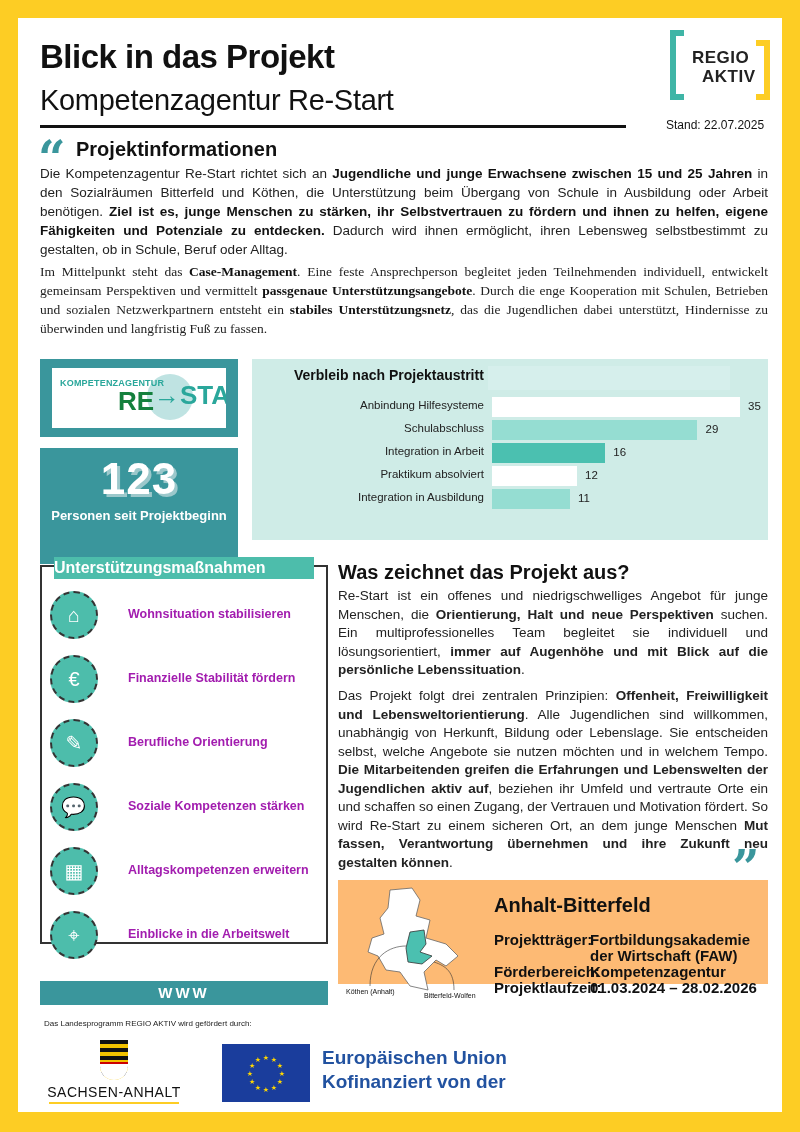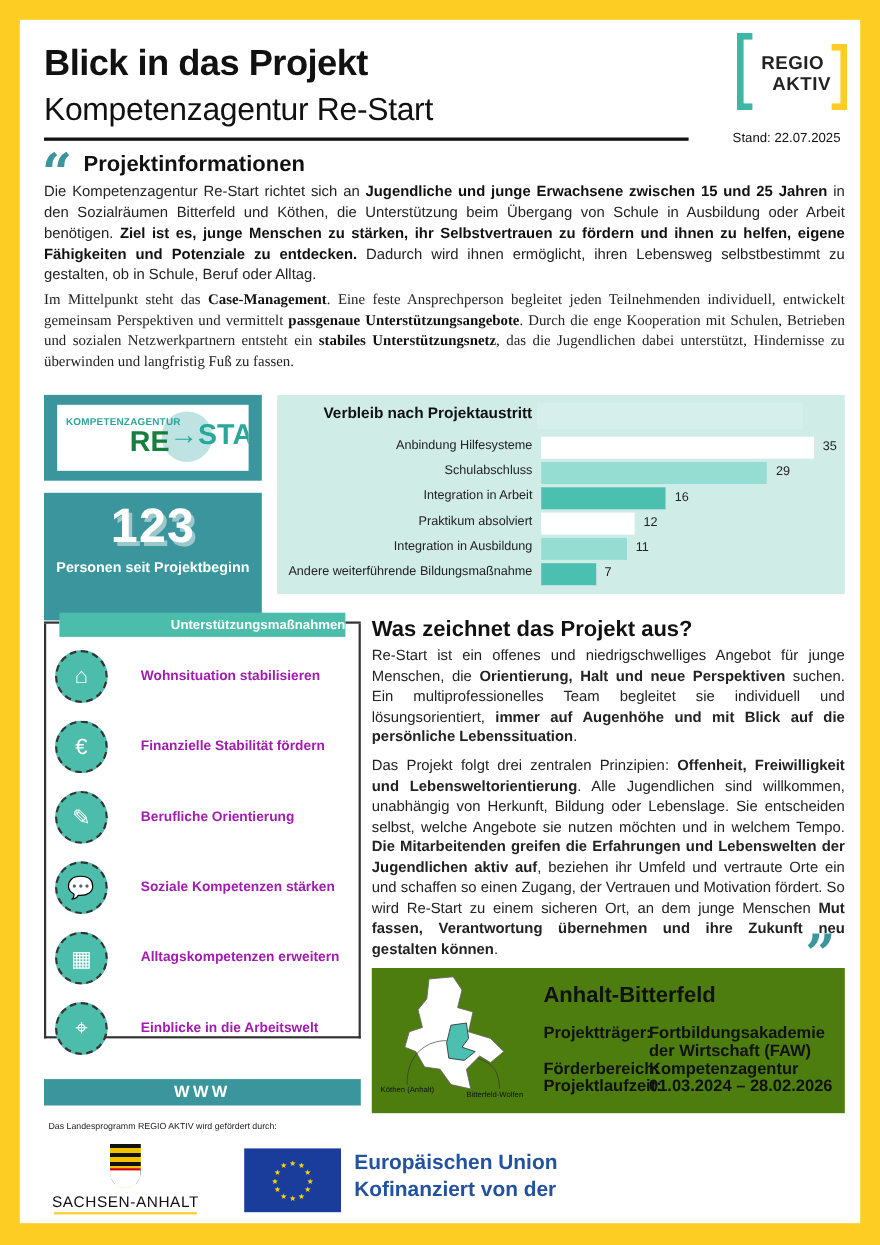--- a/index.html
+++ b/index.html
@@ -42,34 +42,34 @@
   .chart .ct { position: absolute; left: 6px; top: 8px; font-size: 14px; font-weight: bold; margin-left: 36px; }
   .chart .hbar { position: absolute; left: 236px; top: 7px; width: 242px; height: 24px; background: #d6efec; }
   .bar-row { position: absolute; left: 0; height: 20px; width: 516px; }
   .bar-label { position: absolute; right: 284px; top: 2px; font-size: 11.5px; color: #222; white-space: nowrap; }
   .bar { position: absolute; left: 240px; top: 0; height: 20px; }
   .bar-val { position: absolute; top: 3px; font-size: 11.5px; color: #222; }
 
   .support { left: 22px; top: 549px; width: 288px; height: 377px; border: 2px solid #333; border-top: none; }
   .support .topL { position: absolute; left: -2px; top: -2px; width: 14px; height: 2px; background: #333; }
   .support .topR { position: absolute; right: -2px; top: -2px; width: 14px; height: 2px; background: #333; }
-  .support .head { position: absolute; left: 12px; top: -10px; width: 260px; height: 22px; background: #4dbdab; color: #fff; font-weight: bold; font-size: 12px; text-align: right; line-height: 22px; }
+  .support .head { position: absolute; left: 12px; top: -10px; width: 260px; height: 22px; background: #4dbdab; color: #fff; font-weight: bold; font-size: 16px; text-align: left; line-height: 22px; }
   .sitem { position: absolute; left: 8px; width: 270px; height: 52px; }
   .badge { position: absolute; left: 0; top: 0; width: 48px; height: 48px; border-radius: 50%; background: #4dbdab; border: 2px dashed #333; display: flex; align-items: center; justify-content: center; color: #fff; font-size: 20px; }
   .slabel { position: absolute; left: 78px; top: 16px; font-size: 12.5px; font-weight: bold; color: #a21caf; white-space: nowrap; }
 
   .www { left: 22px; top: 963px; width: 288px; height: 24px; background: #3a969c; color: #fff; font-weight: bold; text-align: center; font-size: 15px; line-height: 24px; letter-spacing: 3px; }
 
   .h3 { left: 320px; top: 543px; font-size: 20px; font-weight: bold; }
   .rp { left: 320px; width: 430px; font-size: 13.5px; line-height: 18.5px; text-align: justify; color: #222; }
   .rp1 { top: 569px; }
   .rp2 { top: 669px; }
   .quote-close { left: 714px; top: 826px; font-size: 48px; font-weight: bold; color: #3a969c; font-family: "DejaVu Serif", serif; line-height: 48px; }
 
-  .region { left: 320px; top: 862px; width: 430px; height: 132px; background: #4d7c0f; padding-left: 28px; }
+  .region { left: 320px; top: 862px; width: 430px; height: 104px; background: #fdba74; padding-left: 28px; }
   .region .map { position: absolute; left: 12px; top: 6px; width: 120px; height: 110px; }
   .region .rname { position: absolute; left: 156px; top: 14px; font-size: 20px; font-weight: bold; }
   .region .info { position: absolute; left: 156px; top: 52px; font-size: 15px; font-weight: bold; line-height: 16px; }
   .region .info .row { display: flex; }
   .region .info .k { width: 96px; }
   .region .lblK { position: absolute; left: 8px; top: 108px; font-size: 7px; }
   .region .lblB { position: absolute; left: 86px; top: 112px; font-size: 7px; }
 
   .funded { left: 26px; top: 1001px; font-size: 8px; color: #222; }
   .sa { left: 26px; top: 1022px; width: 140px; height: 62px; text-align: center; }
@@ -139,25 +139,20 @@
       </div>
       <div class="bar-row" style="top: 107px;">
         <div class="bar-label">Praktikum absolviert</div>
         <div class="bar" style="width: 85.0286px; background: rgb(255, 255, 255);"></div>
         <div class="bar-val" style="left: 333.029px;">12</div>
       </div>
       <div class="bar-row" style="top: 130px;">
         <div class="bar-label">Integration in Ausbildung</div>
         <div class="bar" style="width: 77.9429px; background: rgb(149, 221, 210);"></div>
         <div class="bar-val" style="left: 325.943px;">11</div>
-      </div>
-      <div class="bar-row" style="top: 153px;">
-        <div class="bar-label">Andere weiterführende Bildungsmaßnahme</div>
-        <div class="bar" style="width: 49.6px; background: rgb(75, 192, 176);"></div>
-        <div class="bar-val" style="left: 297.6px;">7</div>
       </div>
     </div>
 
   <div class="abs support" id="support">
     <div class="topL"></div>
     <div class="topR"></div>
     <div class="head">Unterstützungsmaßnahmen</div>
   <div class="sitem" style="top: 24px;">
         <div class="badge">⌂</div>
         <div class="slabel">Wohnsituation stabilisieren</div>

